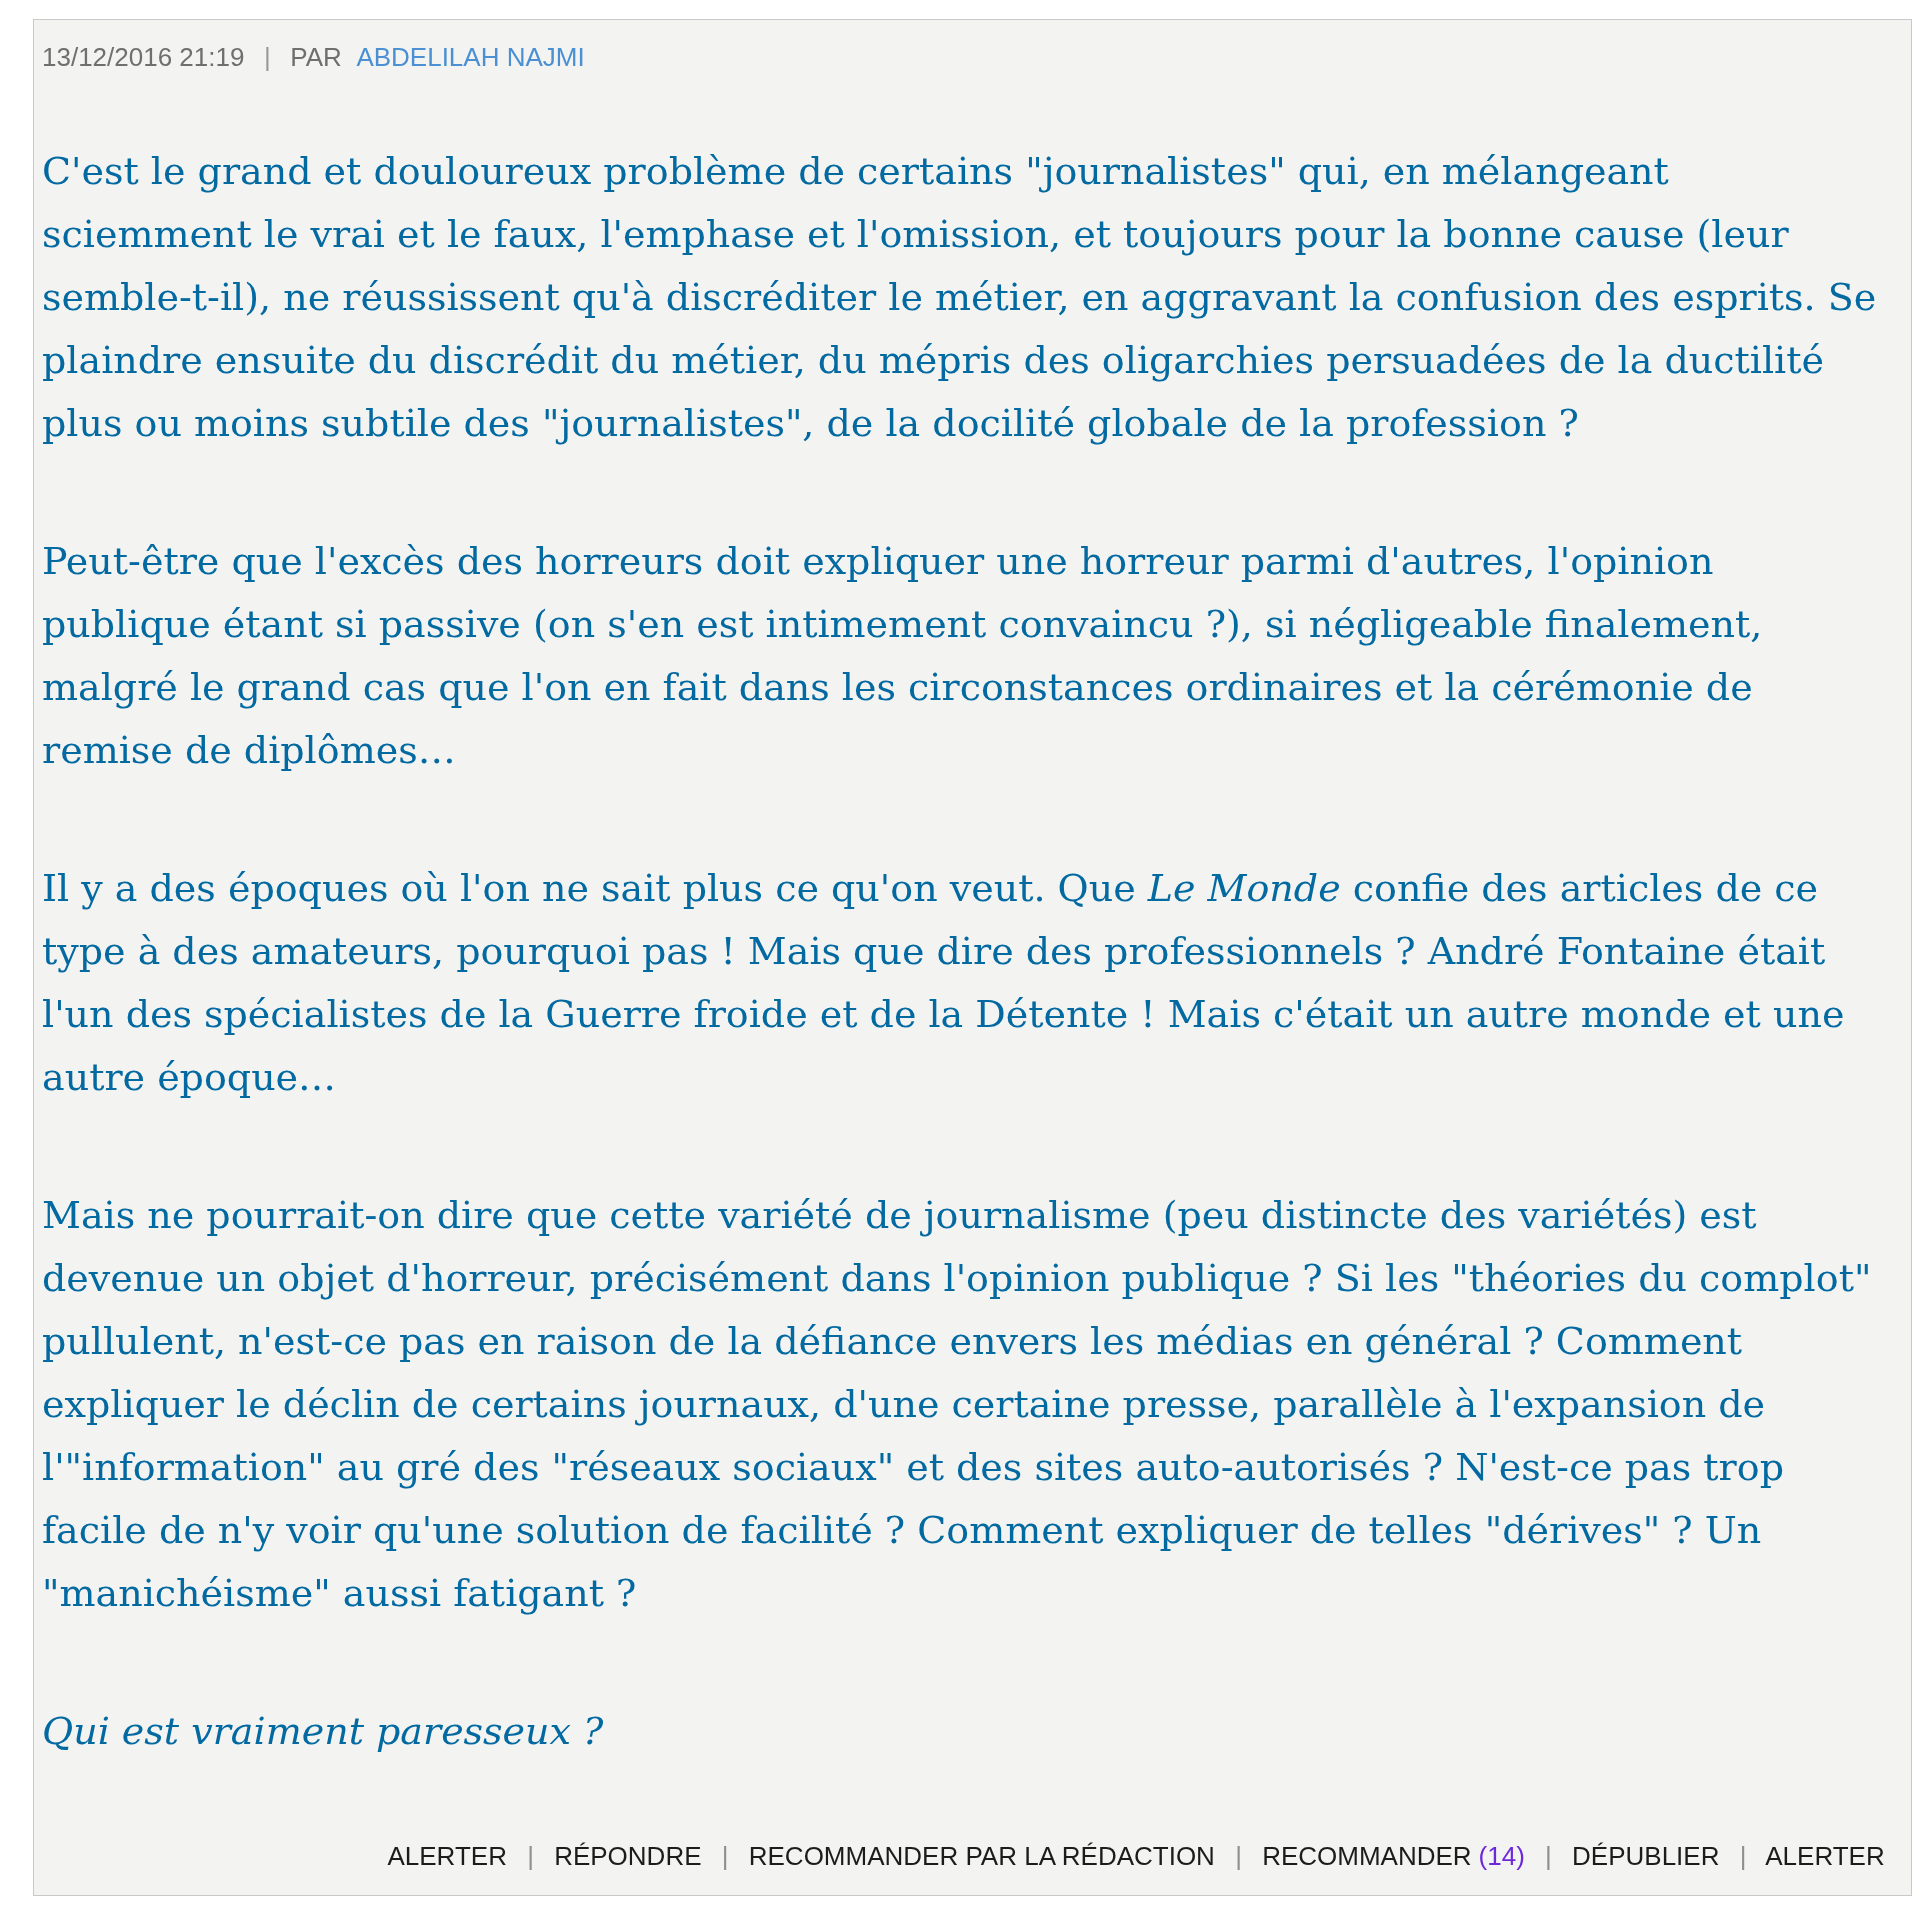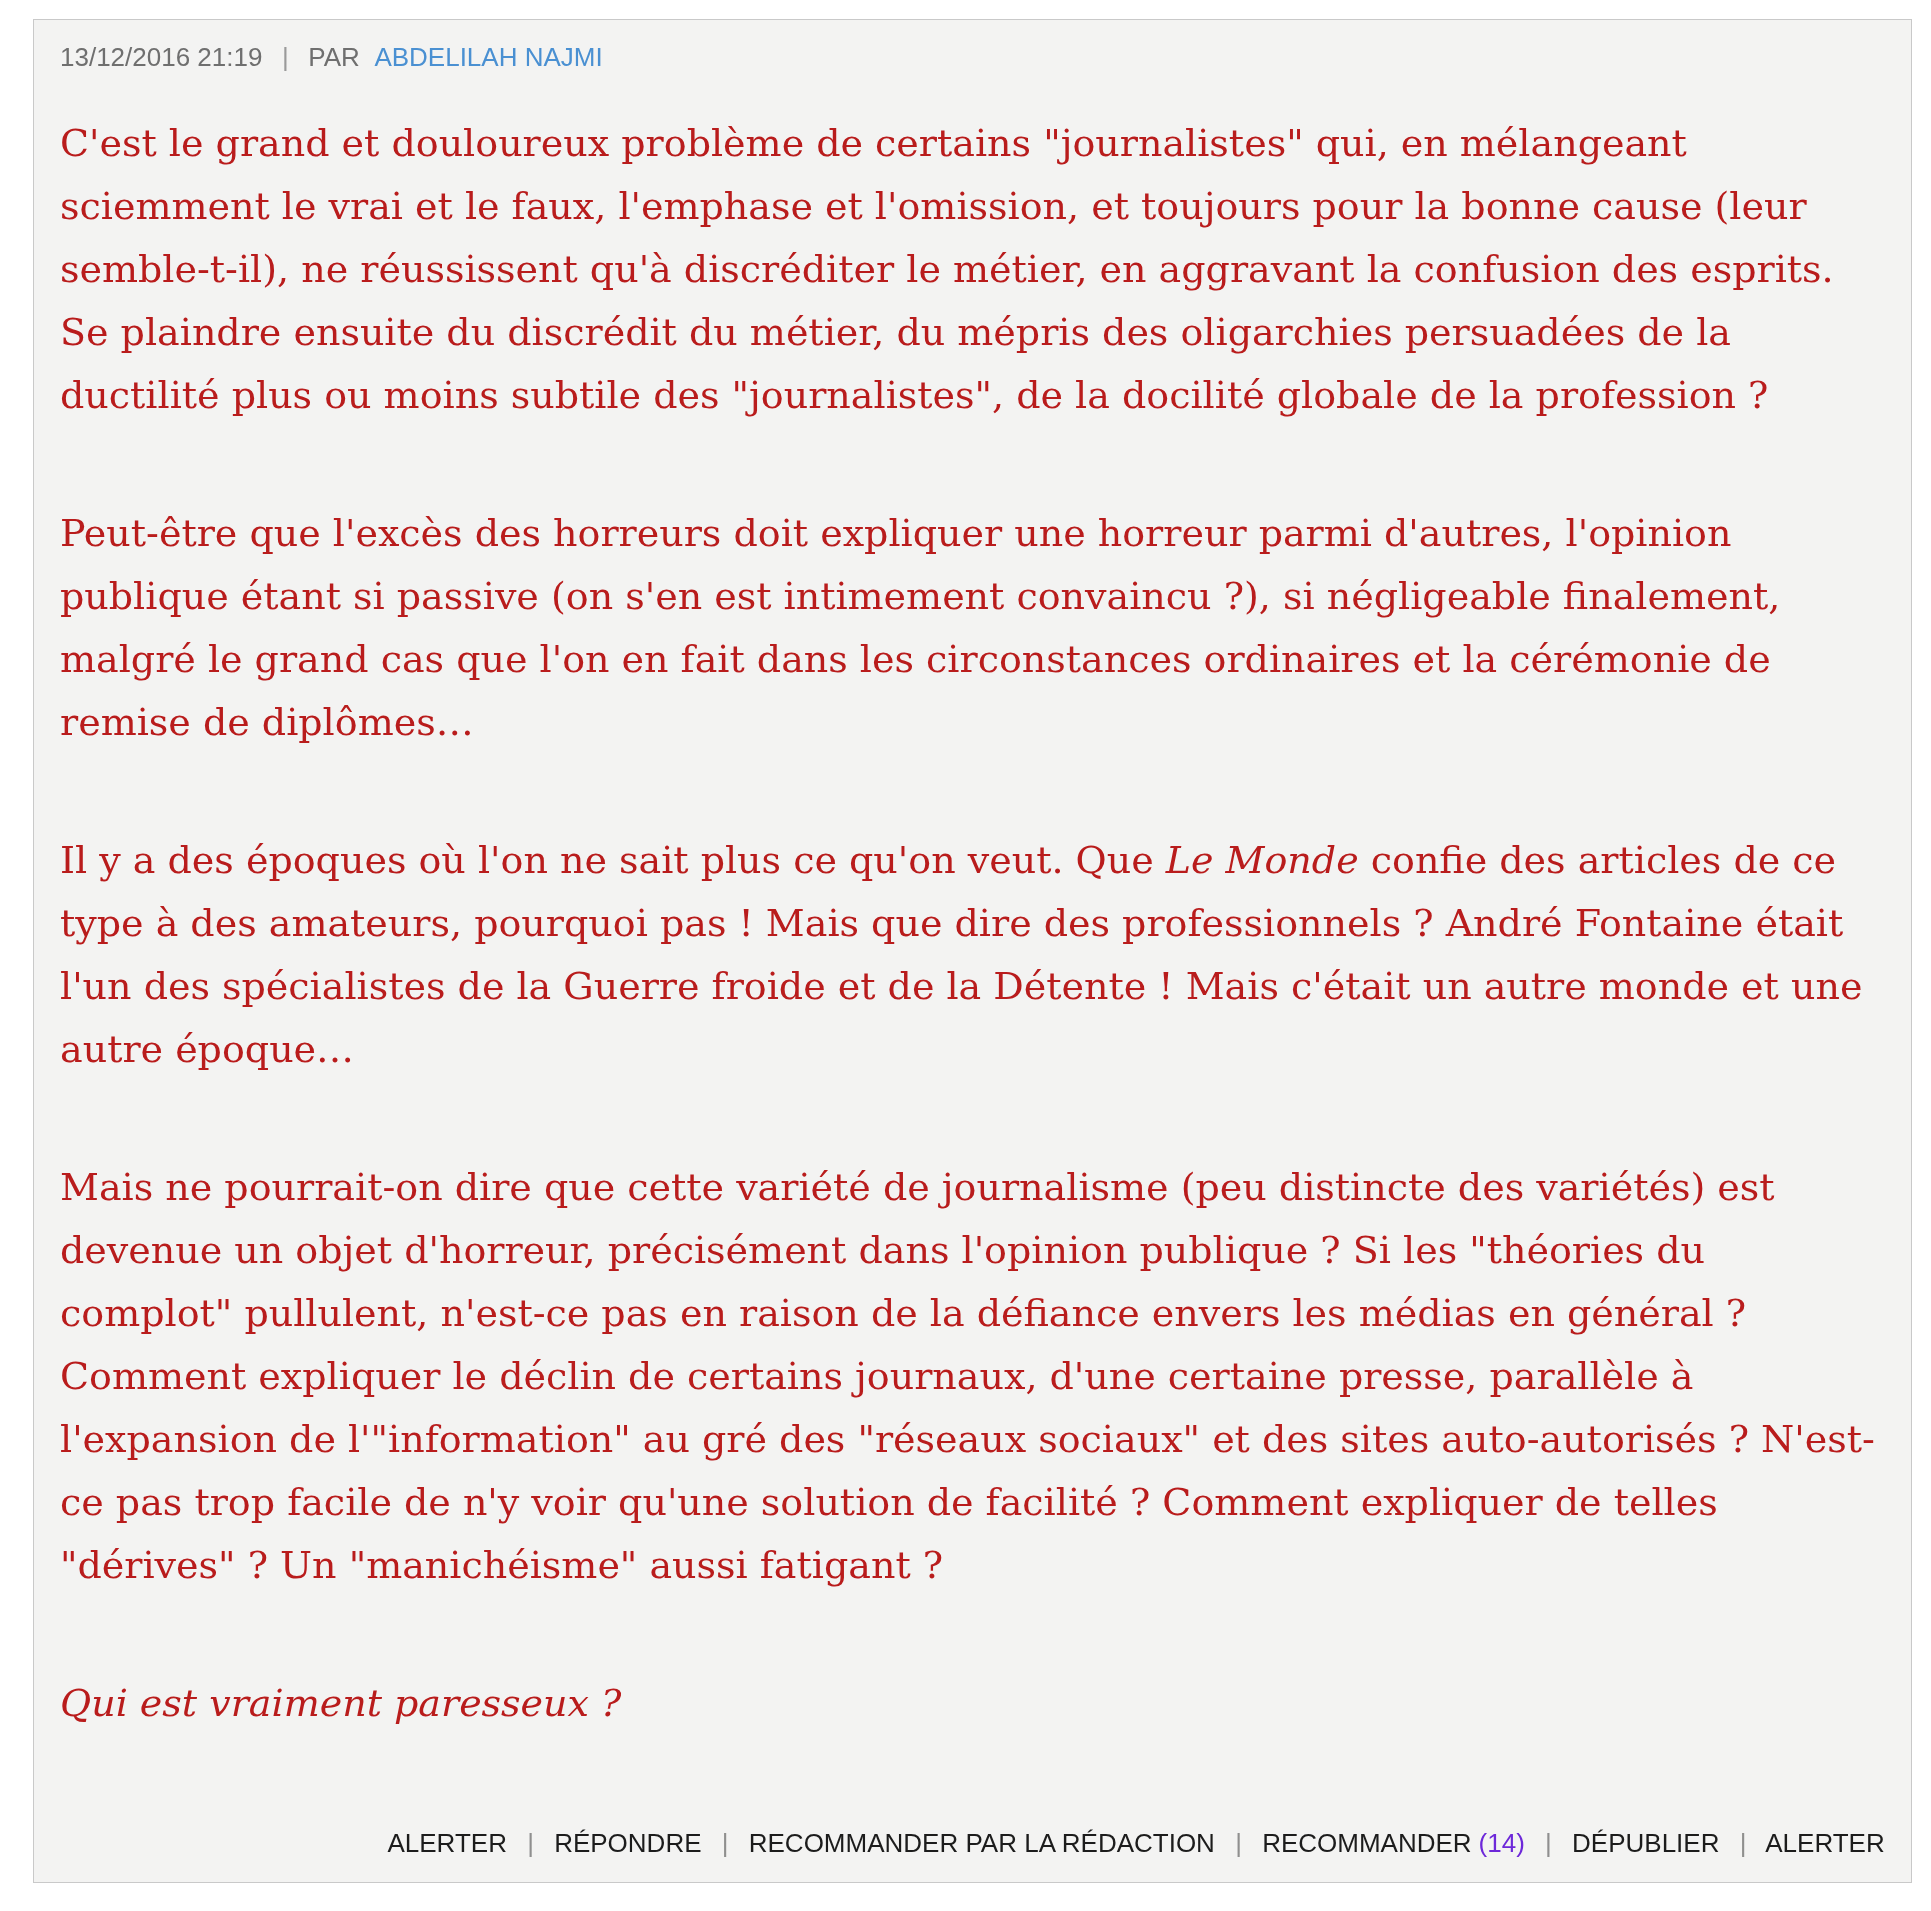--- a/index.html
+++ b/index.html
@@ -7,44 +7,45 @@
   body {
     width: 1931px;
     font-family: "Liberation Sans", sans-serif;
   }
 
   .comment-card {
     margin: 19.3px 19.3px 26px 33px;
     min-height: 1864px;
     background: #f3f3f2;
     border: 1.8px solid #c9c9c9;
-    padding: 21px 26px 23px 26px;
+    padding: 21px 26px 23px 8px;
     display: flex;
     flex-direction: column;
+    gap: 28px;
   }
 
   
   .comment-meta {
     font-size: 26px;
     line-height: 32px;
     color: #6f6f6f;
     white-space: nowrap;
   }
   .comment-meta .sep { margin: 0 12.3px; color: #9a9a9a; }
   .byline-prefix { margin-right: 8.8px; }
   .author-link { color: #4a90d2; text-decoration: none; cursor: pointer; }
 
   
   .comment-body {
     flex: 1 0 auto;
     margin-top: 39px;
     font-family: "DejaVu Serif", "Liberation Serif", serif;
     font-size: 38px;
     line-height: 63px;
-    color: #b91c1c;
+    color: #0369a1;
     max-width: 1835px;
   }
   .comment-body p { margin: 0 0 75px 0; }
   .comment-body p:last-child { margin-bottom: 0; font-style: italic; }
   .pub-name { font-style: italic; }
 
   
   .comment-actions {
     margin-top: 49px;
     text-align: right;

